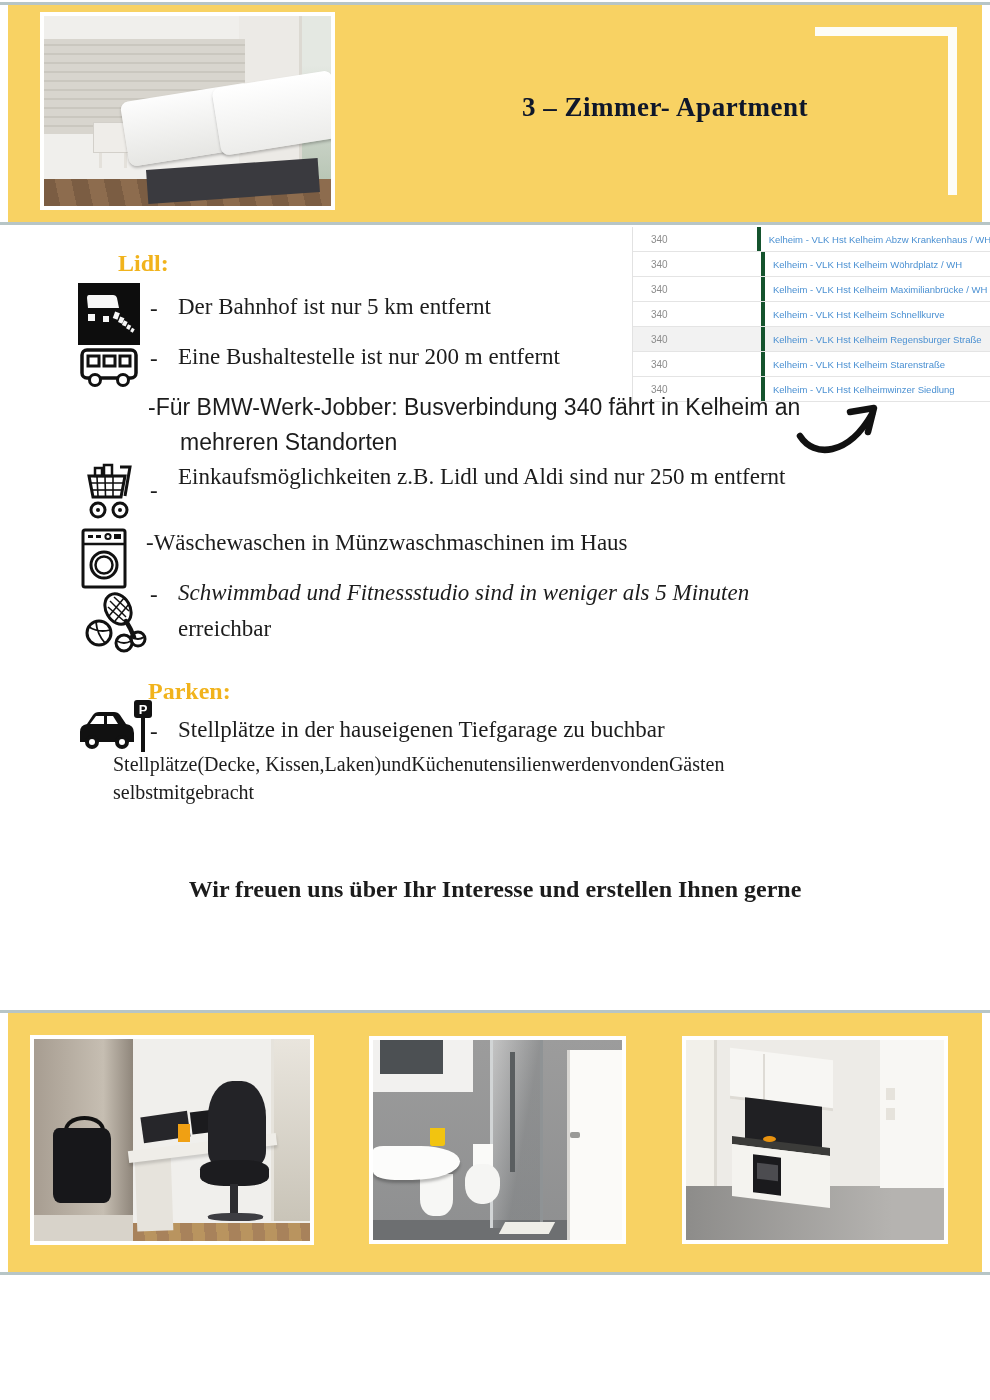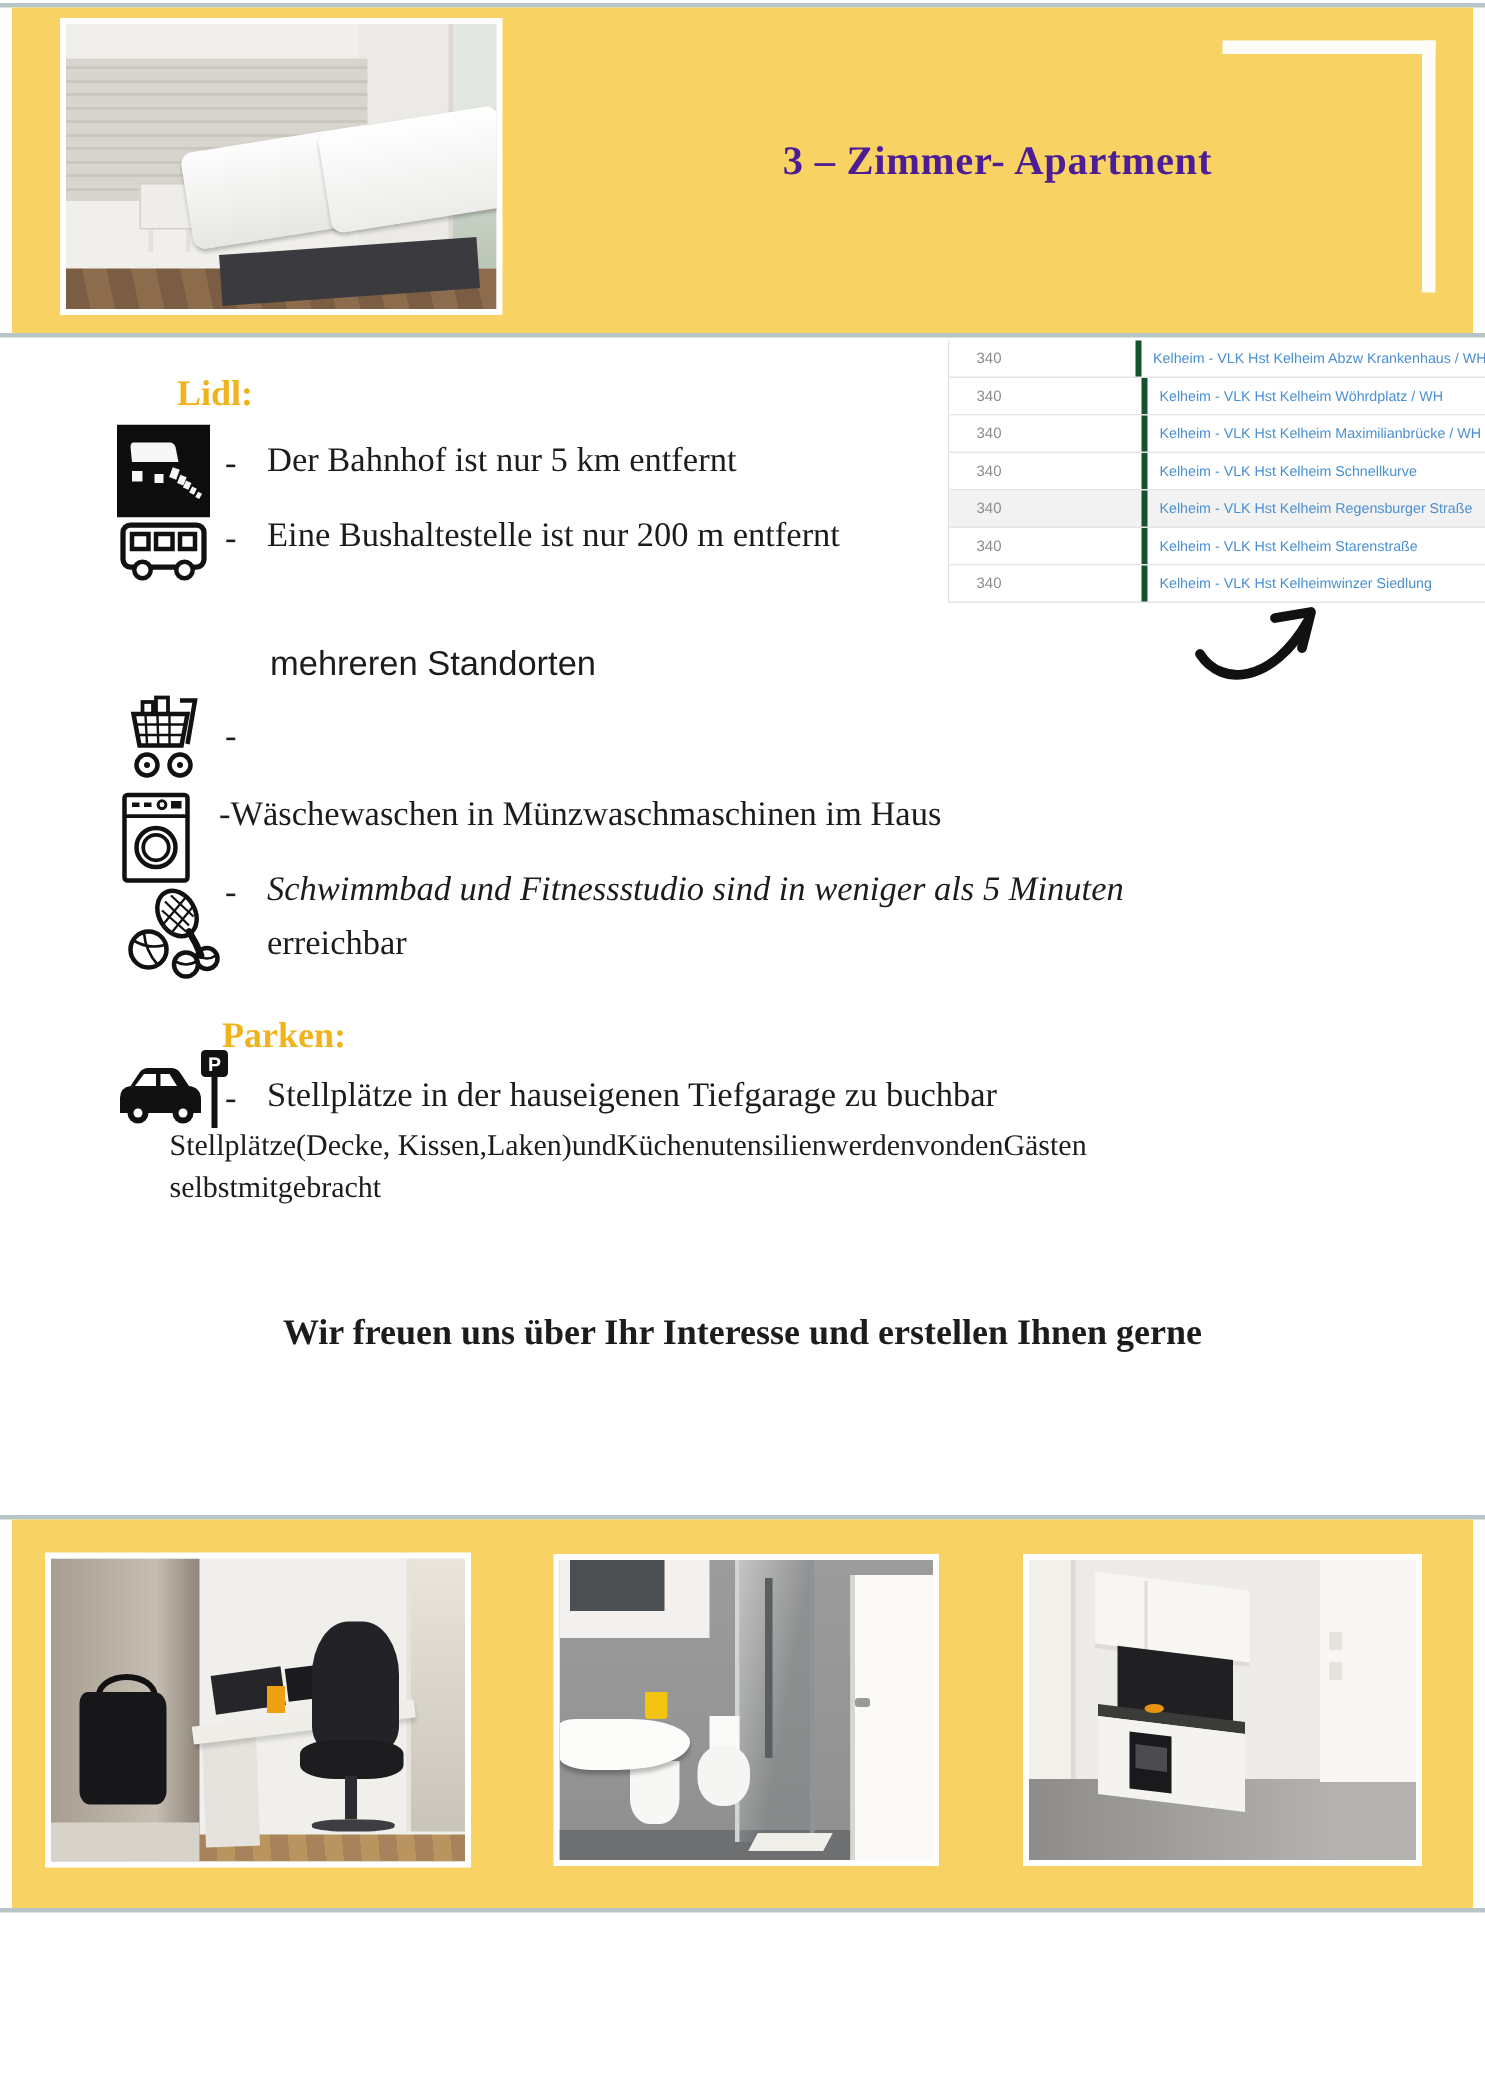--- a/index.html
+++ b/index.html
@@ -12,21 +12,21 @@
 
   
   .br{position:absolute;background:#fdfdf8;}
 
   
   .photo{position:absolute;background:#fff;padding:4px;box-sizing:border-box;}
   .scene{position:relative;width:100%;height:100%;overflow:hidden;background:#f0efec;}
   .scene div{position:absolute;}
 
   .title{position:absolute;left:430px;top:92px;width:470px;text-align:center;
-         font-size:27px;font-weight:bold;color:#4c1d95;letter-spacing:.5px;}
+         font-size:27px;font-weight:bold;color:#0f172a;letter-spacing:.5px;}
 
   
   .bus-table{position:absolute;left:632px;top:227px;width:358px;border-left:1px solid #e2e2e2;
              font-family:"Liberation Sans",sans-serif;}
   .bus-row{display:flex;height:24px;align-items:center;border-bottom:1px solid #e4e4e4;background:#fff;}
   .bus-row.highlight{background:#f2f2f2;}
   .bus-line{width:132px;padding-left:18px;font-size:10px;color:#8c8c8c;border-right:4px solid #14532d;
             box-sizing:border-box;align-self:stretch;display:flex;align-items:center;}
   .bus-stop{padding-left:8px;font-size:9.5px;color:#4a90d2;white-space:nowrap;}
 
@@ -186,20 +186,21 @@
       <rect x="8" y="9" width="11" height="10" fill="none" stroke="#111" stroke-width="3"></rect>
       <rect x="24" y="9" width="11" height="10" fill="none" stroke="#111" stroke-width="3"></rect>
       <rect x="40" y="9" width="10" height="10" fill="none" stroke="#111" stroke-width="3"></rect>
       <circle cx="15" cy="33" r="5.5" fill="#fff" stroke="#111" stroke-width="3"></circle>
       <circle cx="43" cy="33" r="5.5" fill="#fff" stroke="#111" stroke-width="3"></circle>
     </svg>
   </span>
   <span class="dash" style="left:150px;top:346px;">-</span>
   <div class="item-text" style="left:178px;top:344px;">Eine Bushaltestelle ist nur 200 m entfernt</div>
 
+  <div class="item-text sans" style="left:148px;top:394px;">-Für BMW-Werk-Jobber: Busverbindung 340 fährt in Kelheim an</div>
   <div class="item-text sans" style="left:180px;top:429px;">mehreren Standorten</div>
 
   <span class="icon" style="left:792px;top:396px;">
     <svg width="104" height="66" viewBox="0 0 104 66">
       <path d="M8 40 C 22 62, 56 60, 80 18" fill="none" stroke="#111" stroke-width="6.5" stroke-linecap="round"></path>
       <path d="M58 16 L82 12 L76 36" fill="none" stroke="#111" stroke-width="6.5" stroke-linejoin="round" stroke-linecap="round"></path>
     </svg>
   </span>
 
   <span class="icon" style="left:80px;top:462px;">
@@ -213,20 +214,21 @@
       <line x1="33" y1="15" x2="33" y2="34" stroke="#111" stroke-width="1.6"></line>
       <line x1="11" y1="21" x2="43.5" y2="21" stroke="#111" stroke-width="1.6"></line>
       <line x1="12" y1="28" x2="42.5" y2="28" stroke="#111" stroke-width="1.6"></line>
       <circle cx="18" cy="48" r="7" fill="none" stroke="#111" stroke-width="3"></circle>
       <circle cx="18" cy="48" r="2" fill="#111"></circle>
       <circle cx="40" cy="48" r="7" fill="none" stroke="#111" stroke-width="3"></circle>
       <circle cx="40" cy="48" r="2" fill="#111"></circle>
     </svg>
   </span>
   <span class="dash" style="left:150px;top:478px;">-</span>
+  <div class="item-text" style="left:178px;top:464px;">Einkaufsmöglichkeiten z.B. Lidl und Aldi sind nur 250 m entfernt</div>
 
   <span class="icon" style="left:80px;top:527px;">
     <svg width="48" height="64" viewBox="0 0 48 64">
       <rect x="3" y="3" width="42" height="57" rx="2" fill="none" stroke="#111" stroke-width="3"></rect>
       <line x1="3" y1="17" x2="45" y2="17" stroke="#111" stroke-width="2.5"></line>
       <rect x="8" y="8" width="5" height="3" fill="#111"></rect>
       <rect x="16" y="8" width="5" height="3" fill="#111"></rect>
       <circle cx="28" cy="9.5" r="2.6" fill="none" stroke="#111" stroke-width="2"></circle>
       <rect x="34" y="7" width="7" height="5" fill="#111"></rect>
       <circle cx="24" cy="38" r="13" fill="none" stroke="#111" stroke-width="3"></circle>

